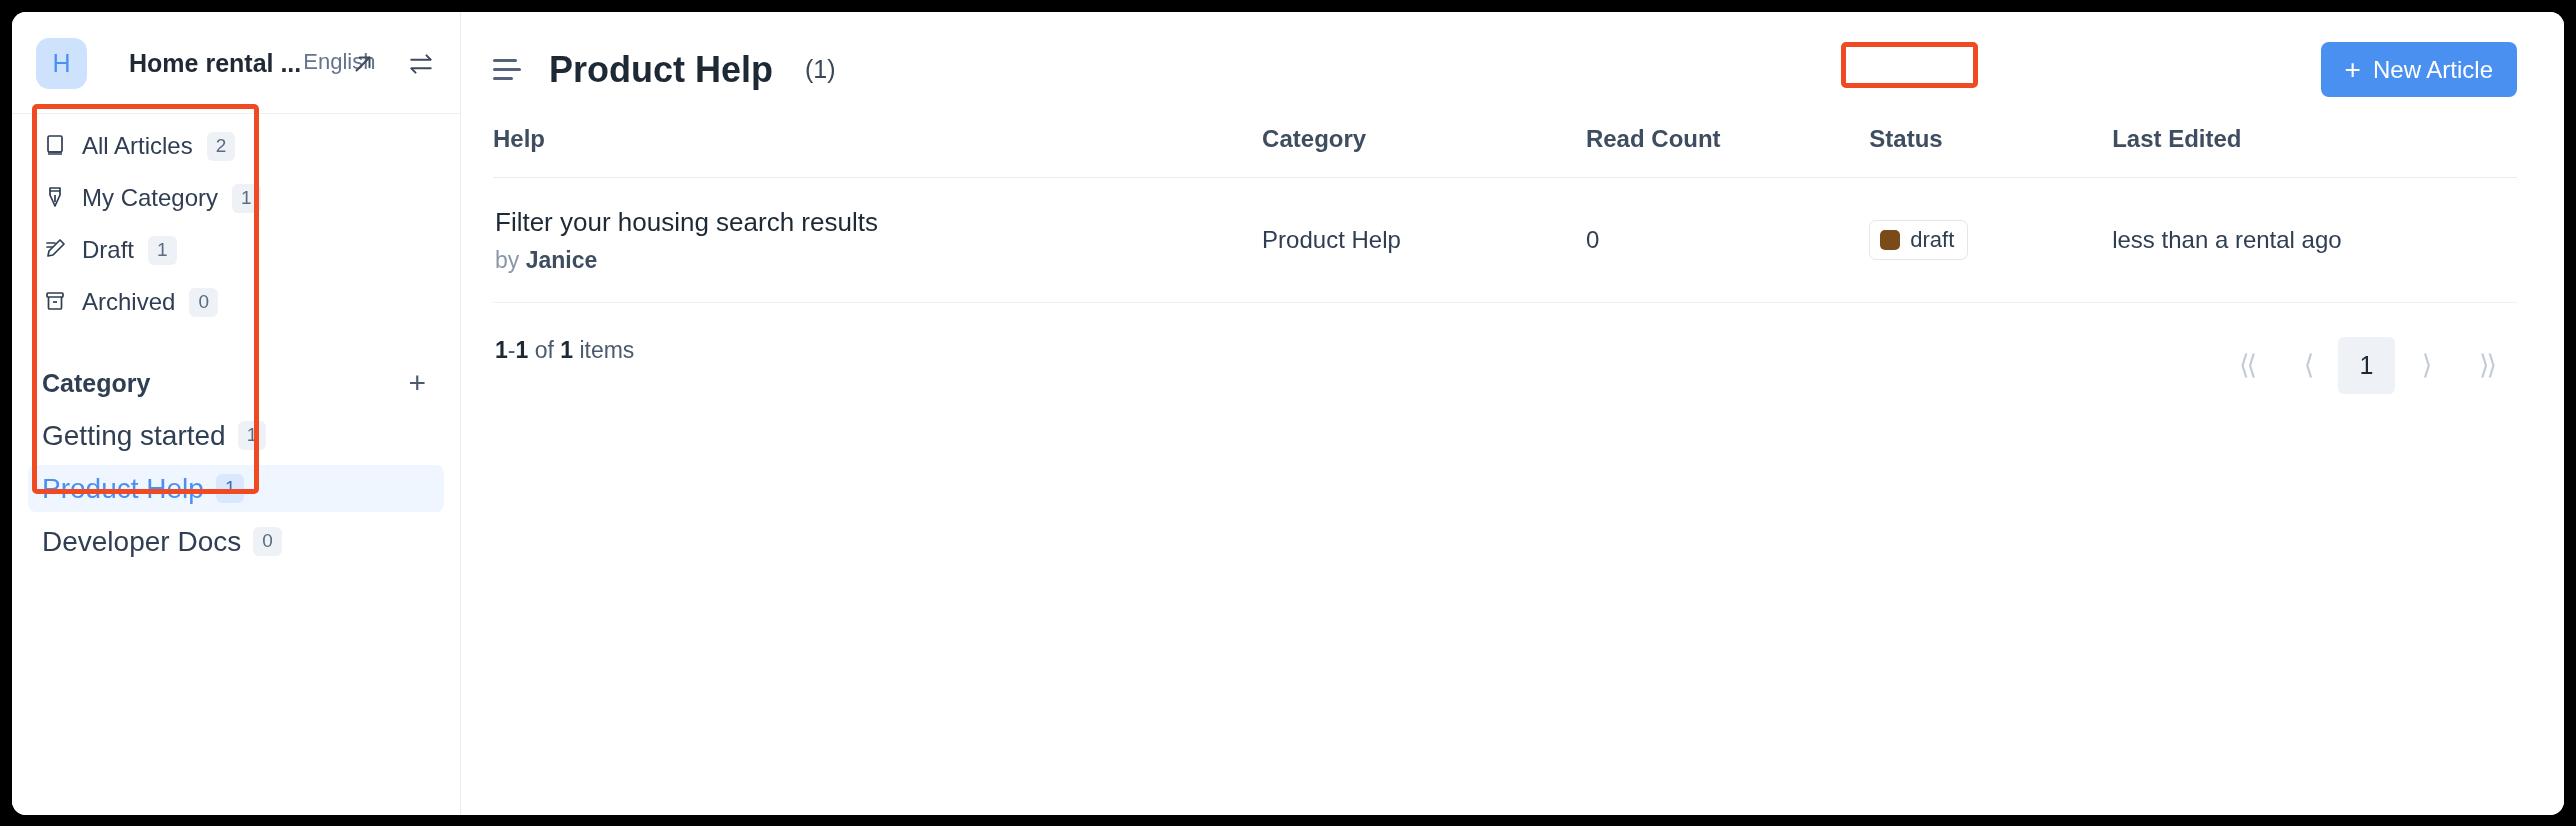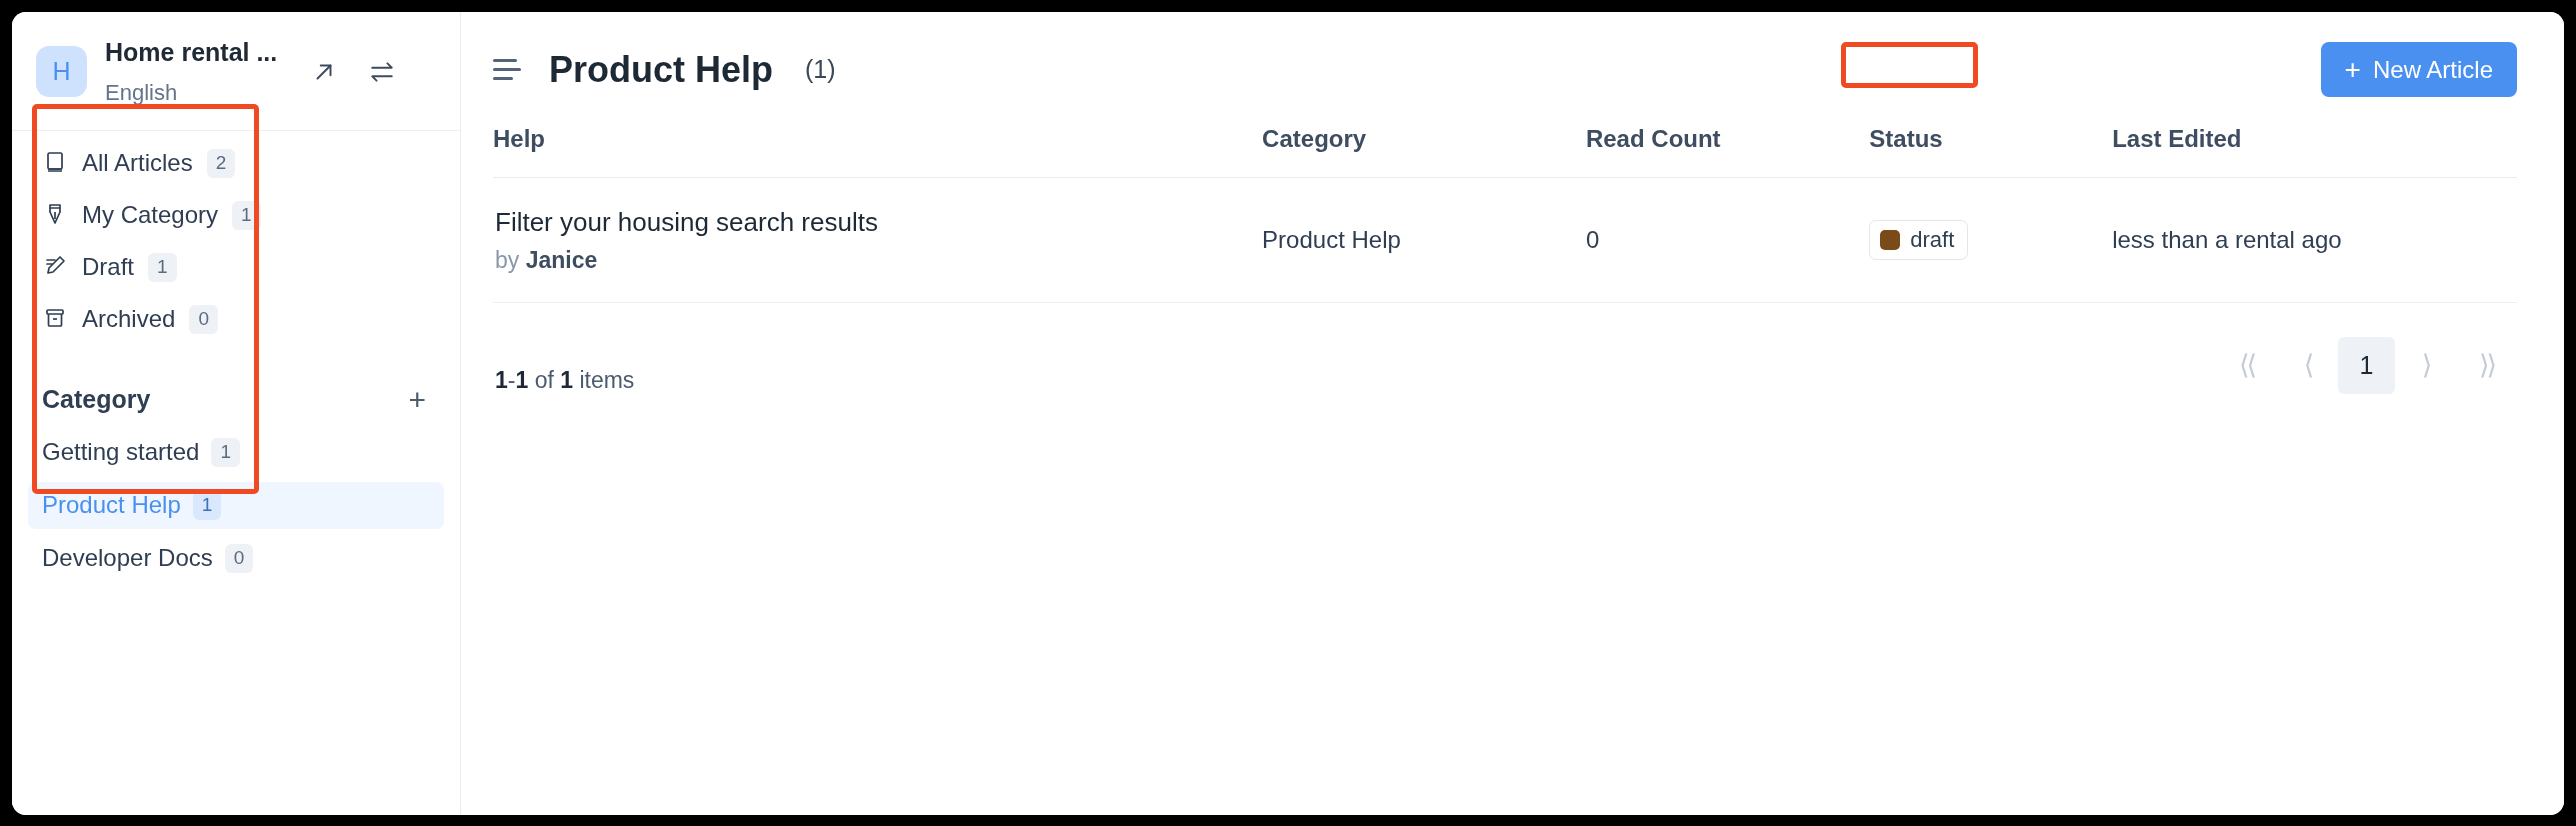--- a/index.html
+++ b/index.html
@@ -39,21 +39,21 @@
     border-radius: 13px;
     background: #cfe2fd;
     color: #4a90f0;
     font-size: 25px;
     font-weight: 500;
     display: flex;
     align-items: center;
     justify-content: center;
     flex: 0 0 51px;
   }
-  .ws-text { display: flex; flex-direction: column; gap: 12px; min-width: 0; }
+  .ws-text { display: flex; gap: 2px; min-width: 0; margin-left: 24px; }
   .ws-title {
     font-size: 25px;
     font-weight: 700;
     color: #202a37;
     line-height: 1.18;
     white-space: nowrap;
   }
   .ws-lang {
     font-size: 22px;
     color: #64748b;
@@ -145,21 +145,21 @@
     display: flex;
     align-items: center;
     gap: 12px;
     height: 47px;
     padding: 0 14px;
     border-radius: 8px;
     cursor: pointer;
     margin-bottom: 6px;
   }
   .cat-item.active { background: #eff6ff; }
-  .cat-label { font-size: 24px; color: #2f3e52; white-space: nowrap; text-align: right; }
+  .cat-label { font-size: 28px; color: #2f3e52; white-space: nowrap; text-align: right; }
   .cat-item.active .cat-label { color: #4a90f0; }
   .cat-count {
     font-size: 19px;
     color: #5b6b80;
     background: #eef1f6;
     border-radius: 6px;
     padding: 2px 9px;
     line-height: 1.3;
     min-width: 25px;
     text-align: center;
@@ -272,21 +272,21 @@
   .badge-dot {
     width: 20px; height: 20px;
     border-radius: 5px;
     background: #7a4a18;
     flex: 0 0 20px;
   }
 
   
   .table-footer {
     display: flex;
-    align-items: flex-end;
+    align-items: flex-start;
     padding: 34px 47px 0 34px;
   }
   .items-info { font-size: 23px; color: #4b5a6e; }
   .items-info b { color: #1e2936; font-weight: 700; }
   .pager { margin-left: auto; display: flex; align-items: center; gap: 0; }
   .pg-btn {
     width: 61px; height: 57px;
     display: flex; align-items: center; justify-content: center;
     font-size: 27px;
     color: #c3cbd6;

